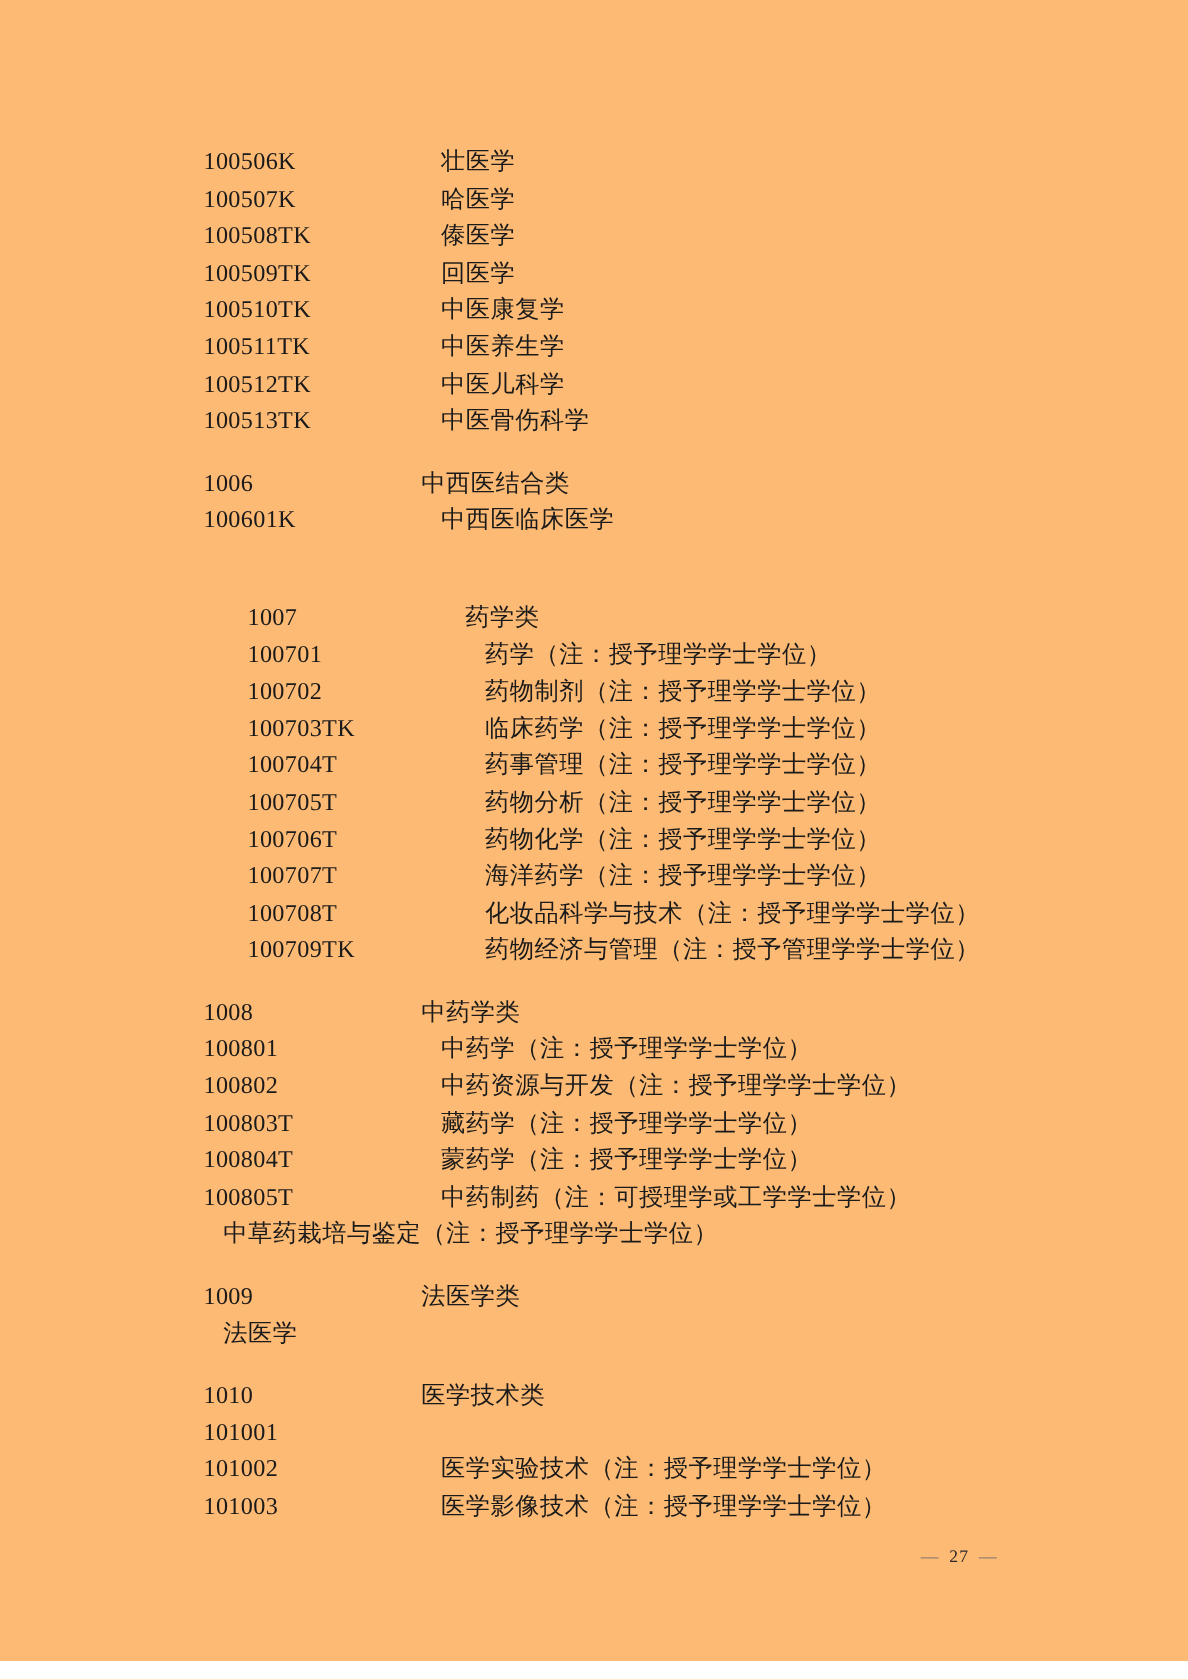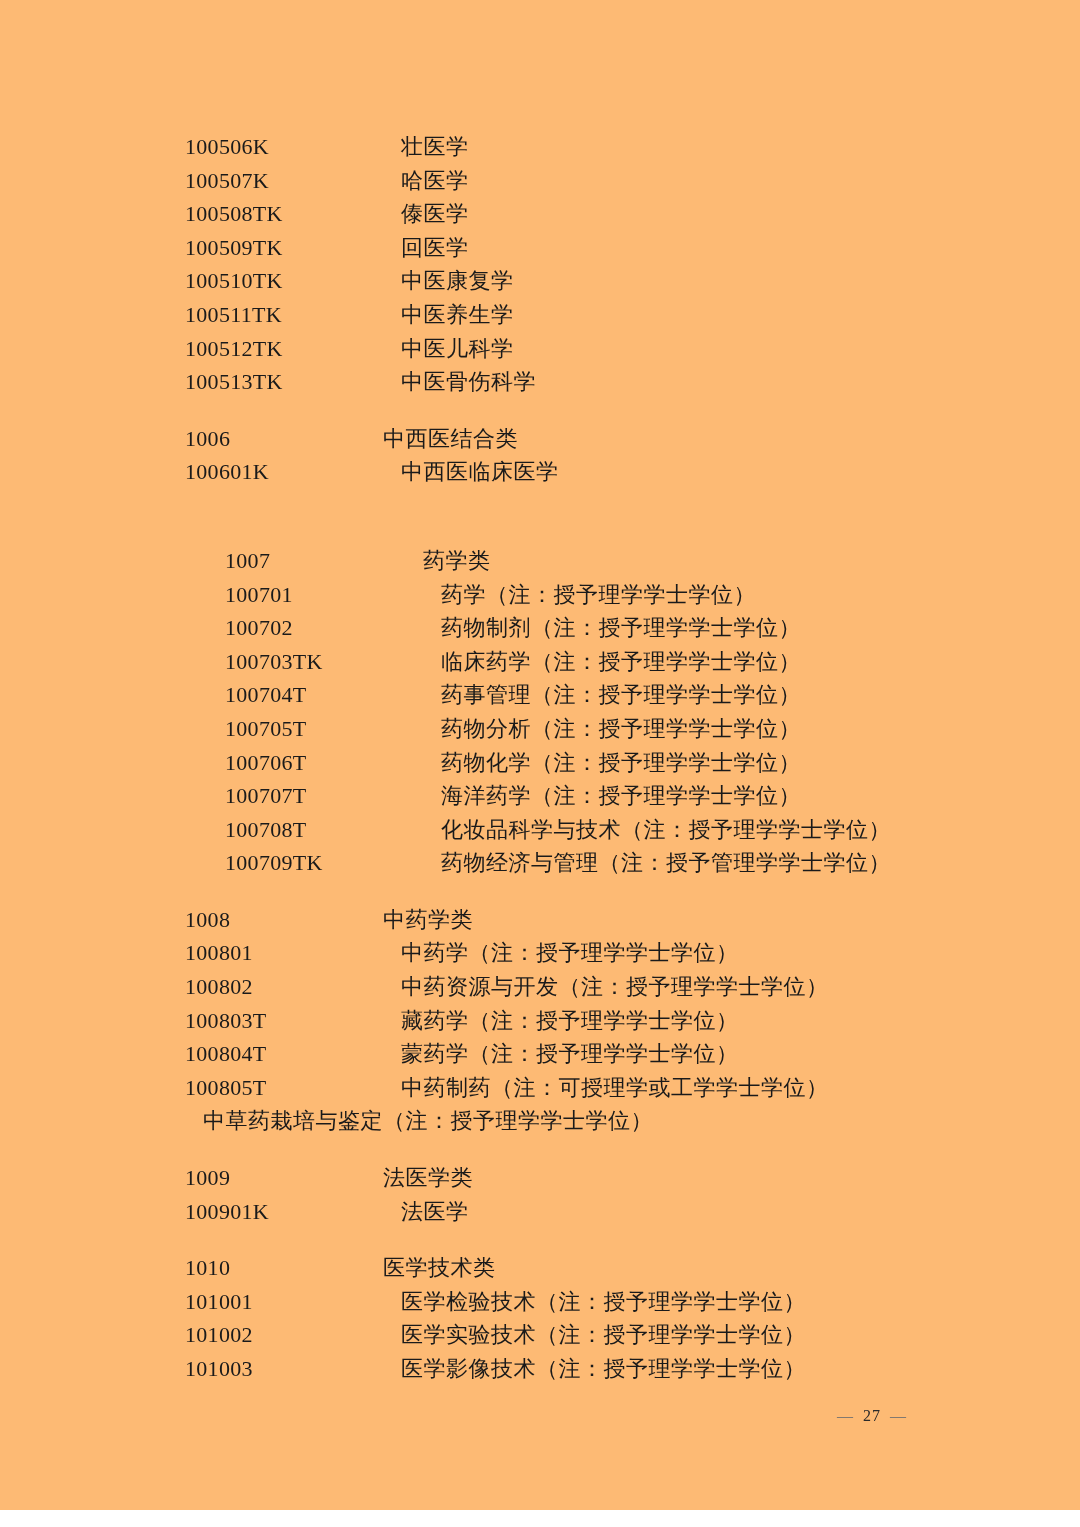--- a/index.html
+++ b/index.html
@@ -182,32 +182,30 @@
         <div class="row item-row">
     <span class="name">中草药栽培与鉴定（注：授予理学学士学位）</span>
   </div>
       </section>
       <section class="section gap-normal">
         <div class="row header-row">
     <span class="code">1009</span>
     <span class="name">法医学类</span>
   </div>
         <div class="row item-row">
-    <span class="code">100901K</span>
     <span class="name">法医学</span>
   </div>
       </section>
       <section class="section gap-normal">
         <div class="row header-row">
     <span class="code">1010</span>
     <span class="name">医学技术类</span>
   </div>
         <div class="row item-row">
     <span class="code">101001</span>
-    <span class="name">医学检验技术（注：授予理学学士学位）</span>
   </div>
         <div class="row item-row">
     <span class="code">101002</span>
     <span class="name">医学实验技术（注：授予理学学士学位）</span>
   </div>
         <div class="row item-row">
     <span class="code">101003</span>
     <span class="name">医学影像技术（注：授予理学学士学位）</span>
   </div>
       </section>

